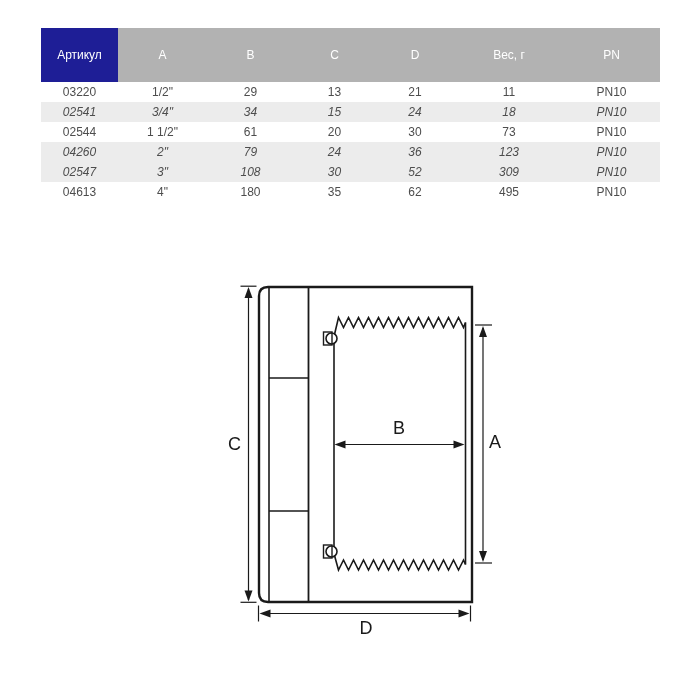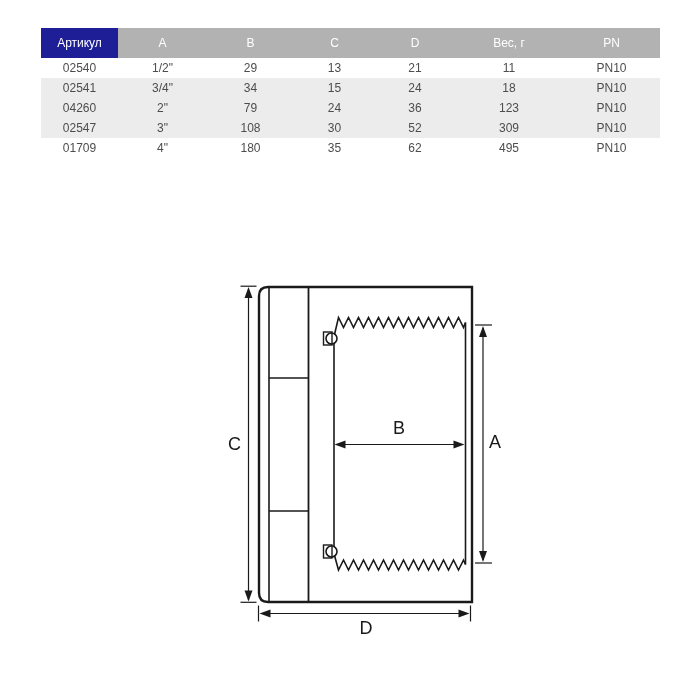--- a/index.html
+++ b/index.html
@@ -15,28 +15,28 @@
   }
   table.spec col.c0{width:77px;}
   table.spec col.c1{width:89px;}
   table.spec col.c2{width:87px;}
   table.spec col.c3{width:81px;}
   table.spec col.c4{width:80px;}
   table.spec col.c5{width:108px;}
   table.spec col.c6{width:97px;}
   table.spec th{
     height:30px;font-weight:400;font-size:12px;color:#ffffff;
-    background:#b2b2b2;text-align:center;padding:0;
+    background:#b2b2b2;text-align:center;padding:12px;
   }
   table.spec th.accent{background:#1e1e96;}
   table.spec td{
     height:20px;text-align:center;padding:0;line-height:20px;
     background:#ffffff;
   }
-  table.spec tbody tr.striped td{background:#ececec;}
+  table.spec tbody tr.striped td{background:#ececec;font-style:italic;}
   svg.diagram{position:absolute;left:0;top:0;width:700px;height:700px;}
   .dline{stroke:#1a1a1a;fill:none;}
   .dtext{
     font-family:"Liberation Sans","DejaVu Sans",sans-serif;
     font-size:18px;fill:#1a1a1a;
   }
 </style>
 </head>
 <body>
 
@@ -57,35 +57,44 @@
         <th>A</th>
         <th>B</th>
         <th>C</th>
         <th>D</th>
         <th>Вес, г</th>
         <th>PN</th>
       </tr>
     </thead>
     <tbody>
       <tr>
-        <td>02540</td>
+        <td>03220</td>
         <td>1/2"</td>
         <td>29</td>
         <td>13</td>
         <td>21</td>
         <td>11</td>
         <td>PN10</td>
       </tr>
       <tr class="striped">
         <td>02541</td>
         <td>3/4"</td>
         <td>34</td>
         <td>15</td>
         <td>24</td>
         <td>18</td>
+        <td>PN10</td>
+      </tr>
+      <tr>
+        <td>02544</td>
+        <td>1 1/2"</td>
+        <td>61</td>
+        <td>20</td>
+        <td>30</td>
+        <td>73</td>
         <td>PN10</td>
       </tr>
       <tr class="striped">
         <td>04260</td>
         <td>2"</td>
         <td>79</td>
         <td>24</td>
         <td>36</td>
         <td>123</td>
         <td>PN10</td>
@@ -93,21 +102,21 @@
       <tr class="striped">
         <td>02547</td>
         <td>3"</td>
         <td>108</td>
         <td>30</td>
         <td>52</td>
         <td>309</td>
         <td>PN10</td>
       </tr>
       <tr>
-        <td>01709</td>
+        <td>04613</td>
         <td>4"</td>
         <td>180</td>
         <td>35</td>
         <td>62</td>
         <td>495</td>
         <td>PN10</td>
       </tr>
     </tbody>
   </table>
 </div>

